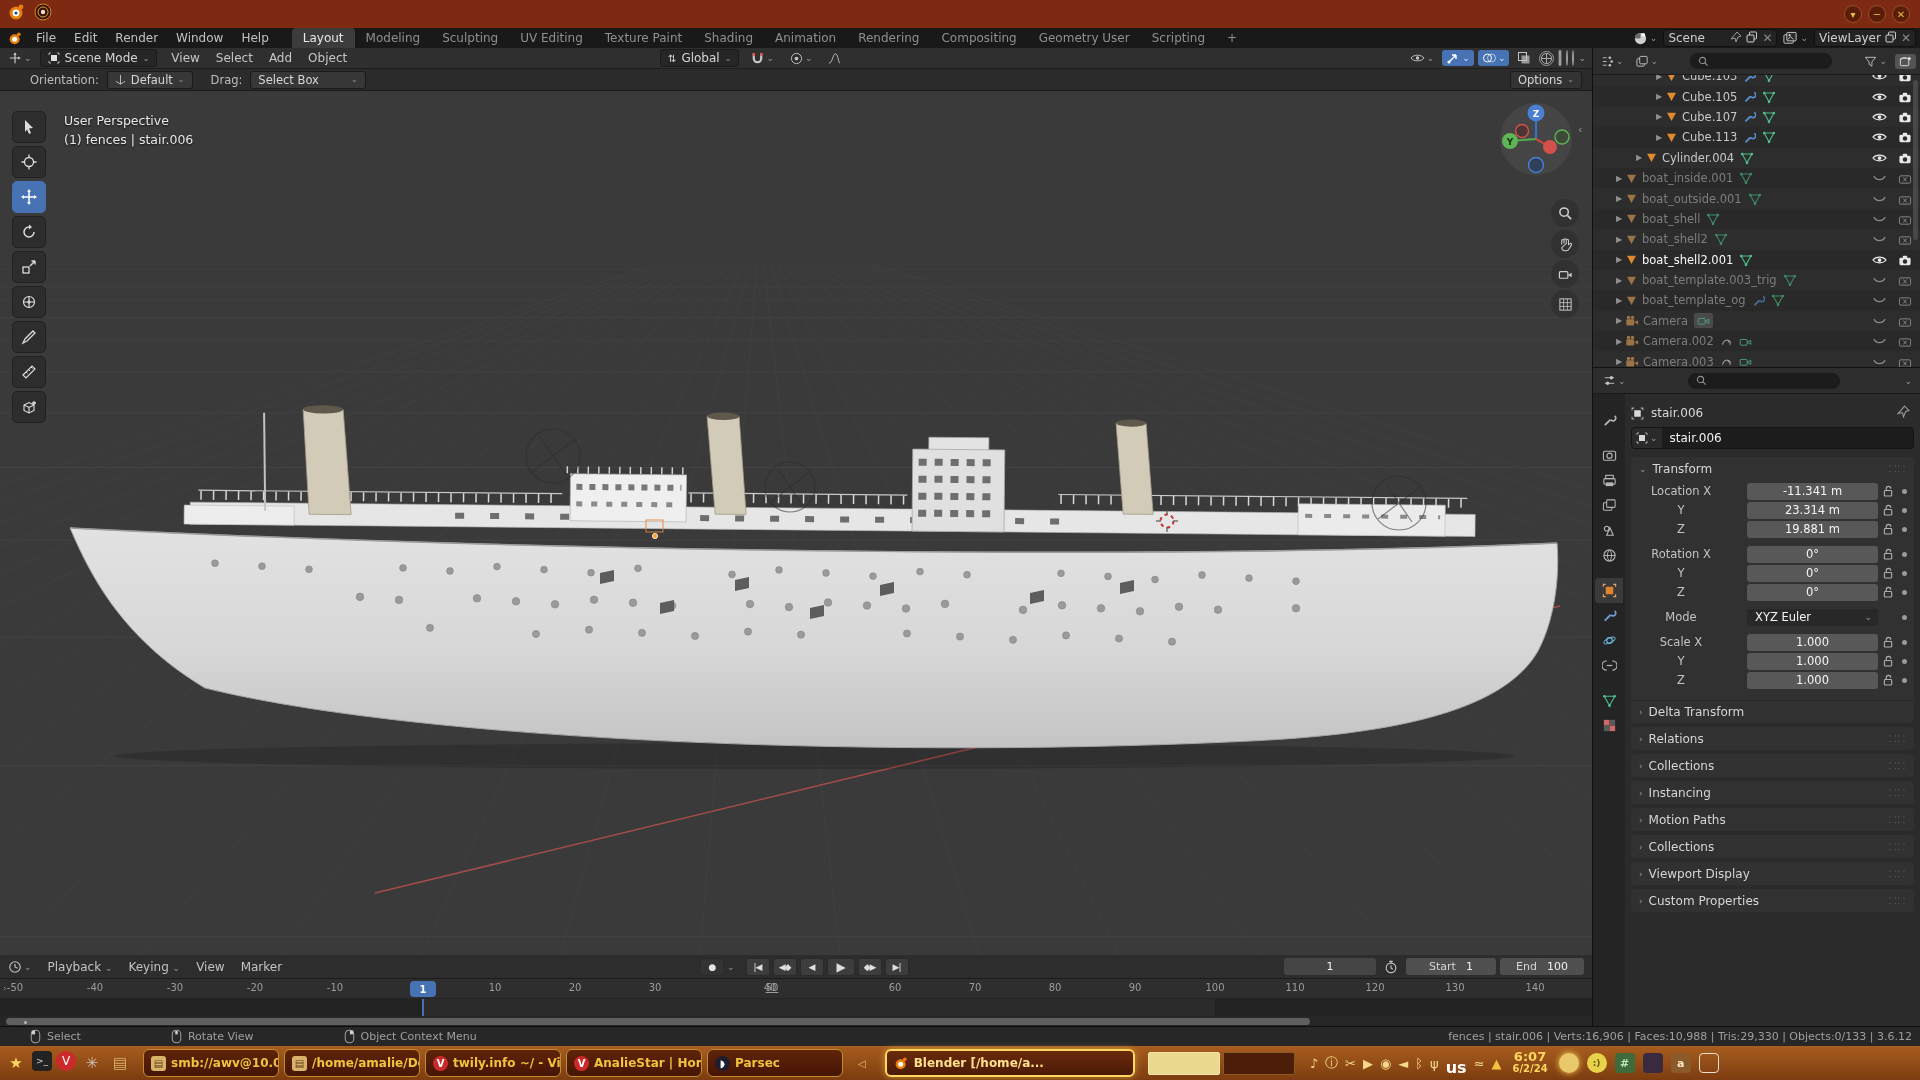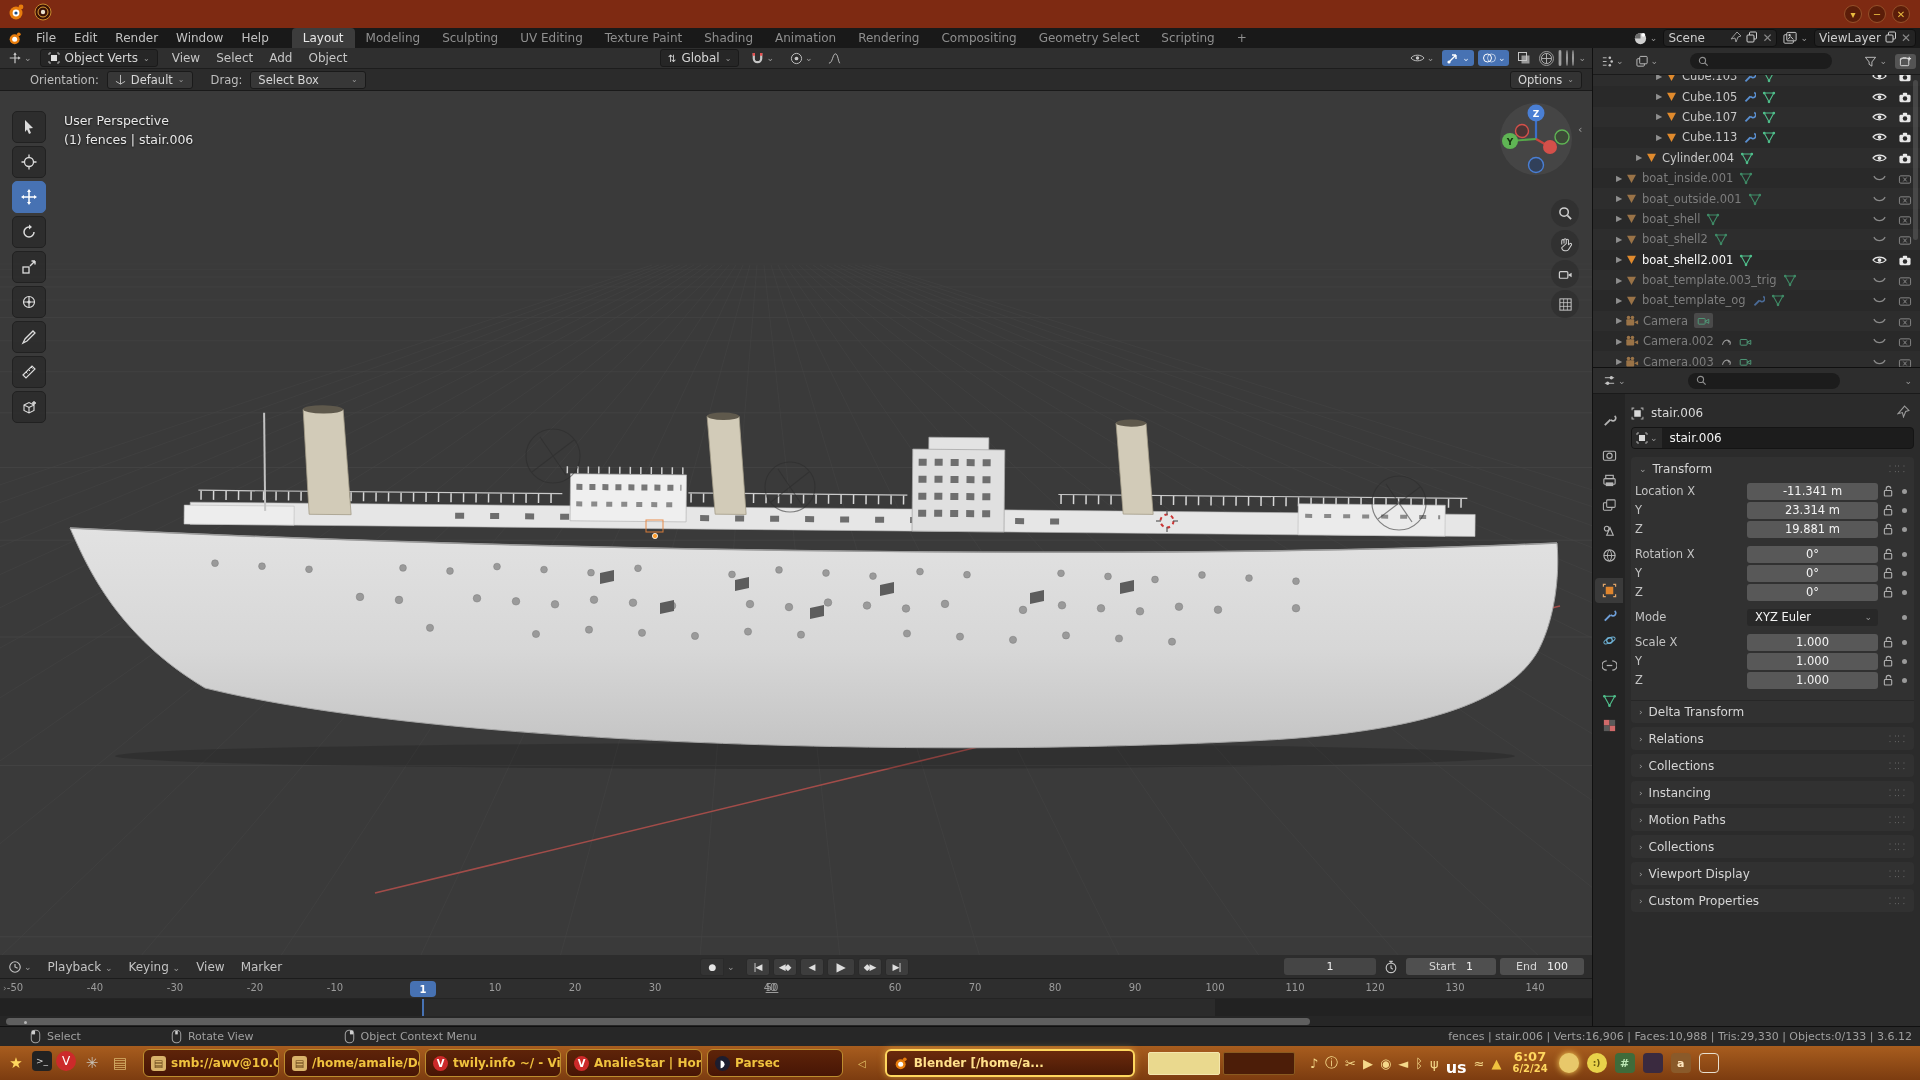--- a/index.html
+++ b/index.html
@@ -96,21 +96,21 @@
   #breadcrumb { display:flex; align-items:center; gap:7px; color:#d8d8d8; font-size:12px; height:24px; position:relative; }
   #obj-name-field { display:flex; align-items:center; background:#1c1c1c; border:1px solid #141414; border-radius:4px; height:22px; margin:2px 0 8px 0; color:#f2f2f2; font-size:12px; }
   #obj-name-field .icon-slot { background:#2a2a2a; border-radius:3px 0 0 3px; height:100%; display:flex; align-items:center; padding:0 4px; gap:2px; }
   .panel { background:#313131; border-radius:4px; margin-bottom:4px; }
   .panel-hdr { height:23px; display:flex; align-items:center; gap:6px; padding:0 8px; color:#d6d6d6; font-size:12px; position:relative; }
   .panel-hdr .car { font-size:9px; color:#9d9d9d; }
   .drag-dots { position:absolute; right:8px; color:#6e6e6e; font-size:9px; letter-spacing:1px; }
   .tr-rows { padding:2px 4px 10px 4px; }
   .prow { display:flex; align-items:center; height:18px; margin-bottom:1px; }
   .prow.gap { margin-top:7px; }
-  .prow .plabel { width:112px; text-align:left; color:#c3c3c3; font-size:11.5px; padding-right:20px; }
+  .prow .plabel { width:112px; text-align:center; color:#c3c3c3; font-size:11.5px; padding-right:20px; }
   .pfield { flex:1; background:#585858; border-radius:3px; height:17px; display:flex; align-items:center; justify-content:center; color:#f4f4f4; font-size:11.5px; }
   .pfield.drop { background:#282828; justify-content:flex-start; padding:0 8px; position:relative; }
   .pfield.drop .mini { position:absolute; right:6px; }
   .plock { width:20px; display:flex; justify-content:center; }
   .pdot { width:12px; display:flex; justify-content:center; }
   .pdot span { width:5px; height:5px; border-radius:50%; background:#9a9a9a; display:block; }
 
   
   #statusbar { position:absolute; left:0; top:1026px; width:1920px; height:20px; background:#272727; border-top:1px solid #101010; display:flex; align-items:center; color:#9f9f9f; font-size:11px; }
   .hint { display:flex; align-items:center; gap:6px; margin-right:90px; }
@@ -181,21 +181,21 @@
     <div class="ws-tabs" id="ws-tabs">
         <div class="ws-tab active">Layout</div>
         <div class="ws-tab">Modeling</div>
         <div class="ws-tab">Sculpting</div>
         <div class="ws-tab">UV Editing</div>
         <div class="ws-tab">Texture Paint</div>
         <div class="ws-tab">Shading</div>
         <div class="ws-tab">Animation</div>
         <div class="ws-tab">Rendering</div>
         <div class="ws-tab">Compositing</div>
-        <div class="ws-tab">Geometry Select</div>
+        <div class="ws-tab">Geometry User</div>
         <div class="ws-tab">Scripting</div>
         <div class="ws-tab">+</div>
       </div>
     <div id="scene-block">
       <span style="display:flex;align-items:center;gap:2px;">
         <svg width="15" height="15" viewBox="0 0 16 16">
             <circle cx="8" cy="8" r="6" fill="#cfcfcf"></circle>
             <path d="M8 2 A6 6 0 0 0 2 8 L8 8 Z" fill="#6a6a6a"></path>
             <circle cx="11" cy="4" r="2" fill="#fff"></circle>
           </svg>
@@ -238,21 +238,21 @@
           <path d="M8 2 V14 M2 8 H14" stroke="#c6c6c6" stroke-width="1.4"></path>
           <path d="M8 2 L6 4.5 H10 Z M14 8 L11.5 6 V10 Z" fill="#c6c6c6"></path>
         </svg>
       <span class="mini">⌄</span>
     </span>
     <span class="pill" style="margin-left:4px;">
       <svg width="12" height="12" viewBox="0 0 12 12">
           <rect x="3" y="3" width="6" height="6" fill="#e0e0e0"></rect>
           <path d="M1 3 V1 H3 M9 1 H11 V3 M11 9 V11 H9 M3 11 H1 V9" stroke="#b0b0b0" fill="none"></path>
         </svg>
-      <span>Object Verts</span>
+      <span>Scene Mode</span>
       <span class="mini">⌄</span>
     </span>
     <div id="vp-menus" style="display:flex;margin-left:6px;">
         <div class="hdr-menu">View</div>
         <div class="hdr-menu">Select</div>
         <div class="hdr-menu">Add</div>
         <div class="hdr-menu">Object</div>
       </div>
     <div id="vp-center">
       <span class="pill">

